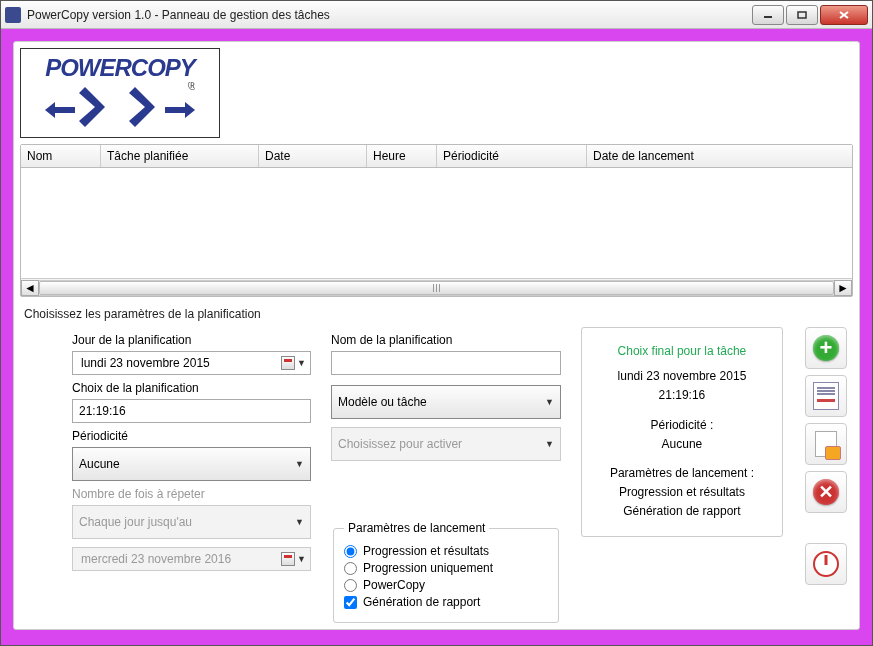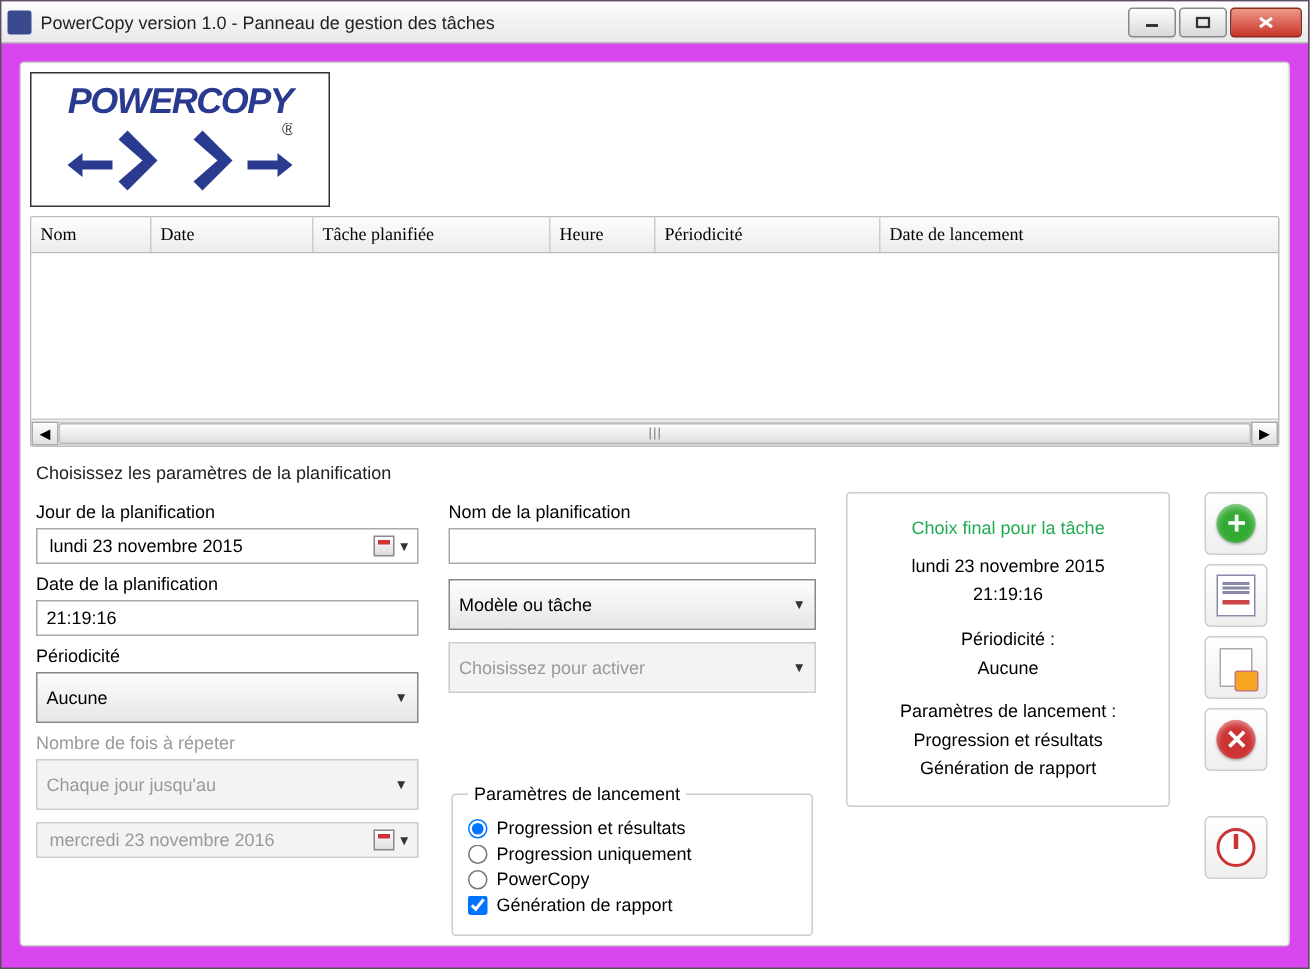--- a/index.html
+++ b/index.html
@@ -14,31 +14,31 @@
 .winbtn svg { width: 12px; height: 10px; }
 
 .content { position: absolute; top: 28px; left: 0; right: 0; bottom: 0; padding: 12px; }
 .panel { border: 1px solid #ccc; border-radius: 3px; padding: 6px; background: #fff; }
 .logo { width: 200px; height: 90px; border: 1px solid #333; display: flex; flex-direction: column; align-items: center; justify-content: center; background: #fff; margin-bottom: 6px; }
 .logo .brand { font-weight: 900; font-size: 24px; color: #2a3a8f; font-style: italic; letter-spacing: -1px; }
 .logo svg { width: 150px; height: 50px; }
 
 .grid { border: 1px solid #bbb; border-radius: 2px; }
 .grid-head { display: flex; background: linear-gradient(#fdfdfd,#ececec); border-bottom: 1px solid #bbb; }
-.gh { padding: 4px 6px; border-right: 1px solid #ccc; text-align: left; font-weight: normal; font-family: Liberation Serif, serif; }
+.gh { padding: 4px 6px; border-right: 1px solid #ccc; text-align: left; font-weight: normal; }
 .gh:last-child { border-right: none; }
 .grid-body { height: 110px; background: #fff; }
 .hscroll { height: 18px; display: flex; align-items: center; border-top: 1px solid #ccc; background: #f4f4f4; }
 .hscroll .arrow { width: 18px; height: 16px; border: 1px solid #aaa; background: linear-gradient(#fdfdfd,#e0e0e0); display: flex; align-items: center; justify-content: center; cursor: pointer; }
 .hscroll .track { flex: 1; height: 16px; background: linear-gradient(#e8e8e8,#f8f8f8,#e8e8e8); border: 1px solid #ccc; border-left: none; border-right: none; position: relative; }
 .hscroll .thumb { position: absolute; left: 0; top: 0; right: 0; bottom: 0; background: linear-gradient(#fff,#ddd); border: 1px solid #bbb; border-radius: 2px; display: flex; align-items: center; justify-content: center; gap: 2px; }
 .hscroll .thumb span { width: 1px; height: 8px; background: #999; }
 
 .section-label { margin: 10px 0 6px 4px; color: #222; }
-.form-area { display: flex; gap: 20px; padding: 0 4px; }
+.form-area { display: flex; gap: 20px; padding: 0 4px; margin-left: 48px; }
 .col { display: flex; flex-direction: column; }
 .col1 { width: 260px; }
 .col2 { width: 250px; }
 .col3 { width: 220px; }
 .col4 { width: 50px; align-items: center; gap: 4px; }
 
 .lbl { margin: 6px 0 4px 0; }
 .lbl.disabled { color: #999; }
 .field { display: flex; align-items: center; border: 1px solid #aaa; background: #fff; height: 24px; padding: 0 6px; }
 .dropdown { display: flex; align-items: center; justify-content: space-between; border: 1px solid #888; background: linear-gradient(#fdfdfd,#e6e6e6); height: 24px; padding: 16px 6px; cursor: pointer; }
@@ -109,22 +109,22 @@
             <path d="M110 25 L90 5 L84 11 L100 25 L84 39 L90 45 Z"></path>
             <path d="M120 25 L140 25 L140 20 L150 28 L140 36 L140 31 L120 31 Z"></path>
           </g>
           <text x="143" y="8" font-size="10" fill="#333">®</text>
         </svg>
       </div>
 
       <div class="grid">
         <div class="grid-head">
           <div class="gh" style="width:80px">Nom</div>
+          <div class="gh" style="width:158px">Tâche planifiée</div>
           <div class="gh" style="width:108px">Date</div>
-          <div class="gh" style="width:158px">Tâche planifiée</div>
           <div class="gh" style="width:70px">Heure</div>
           <div class="gh" style="width:150px">Périodicité</div>
           <div class="gh" style="flex:1">Date de lancement</div>
         </div>
         <div class="grid-body"></div>
         <div class="hscroll">
           <div class="arrow">◄</div>
           <div class="track">
             <div class="thumb">
                 <span></span>
@@ -143,21 +143,21 @@
         <div class="col col1">
           <div class="lbl">Jour de la planification</div>
           <div class="datebox">
             <span>lundi   23 novembre 2015</span>
             <span class="cal-btn">
                 <span class="cal-icon"></span>
                 <span class="dd-caret">▼</span>
               </span>
           </div>
 
-          <div class="lbl">Date de la planification</div>
+          <div class="lbl">Choix de la planification</div>
           <div class="field">
               <span>21:19:16</span>
             </div>
 
           <div class="lbl">Périodicité</div>
           <div class="dropdown">
             <span>Aucune</span>
             <span class="dd-caret">▼</span>
           </div>
 

